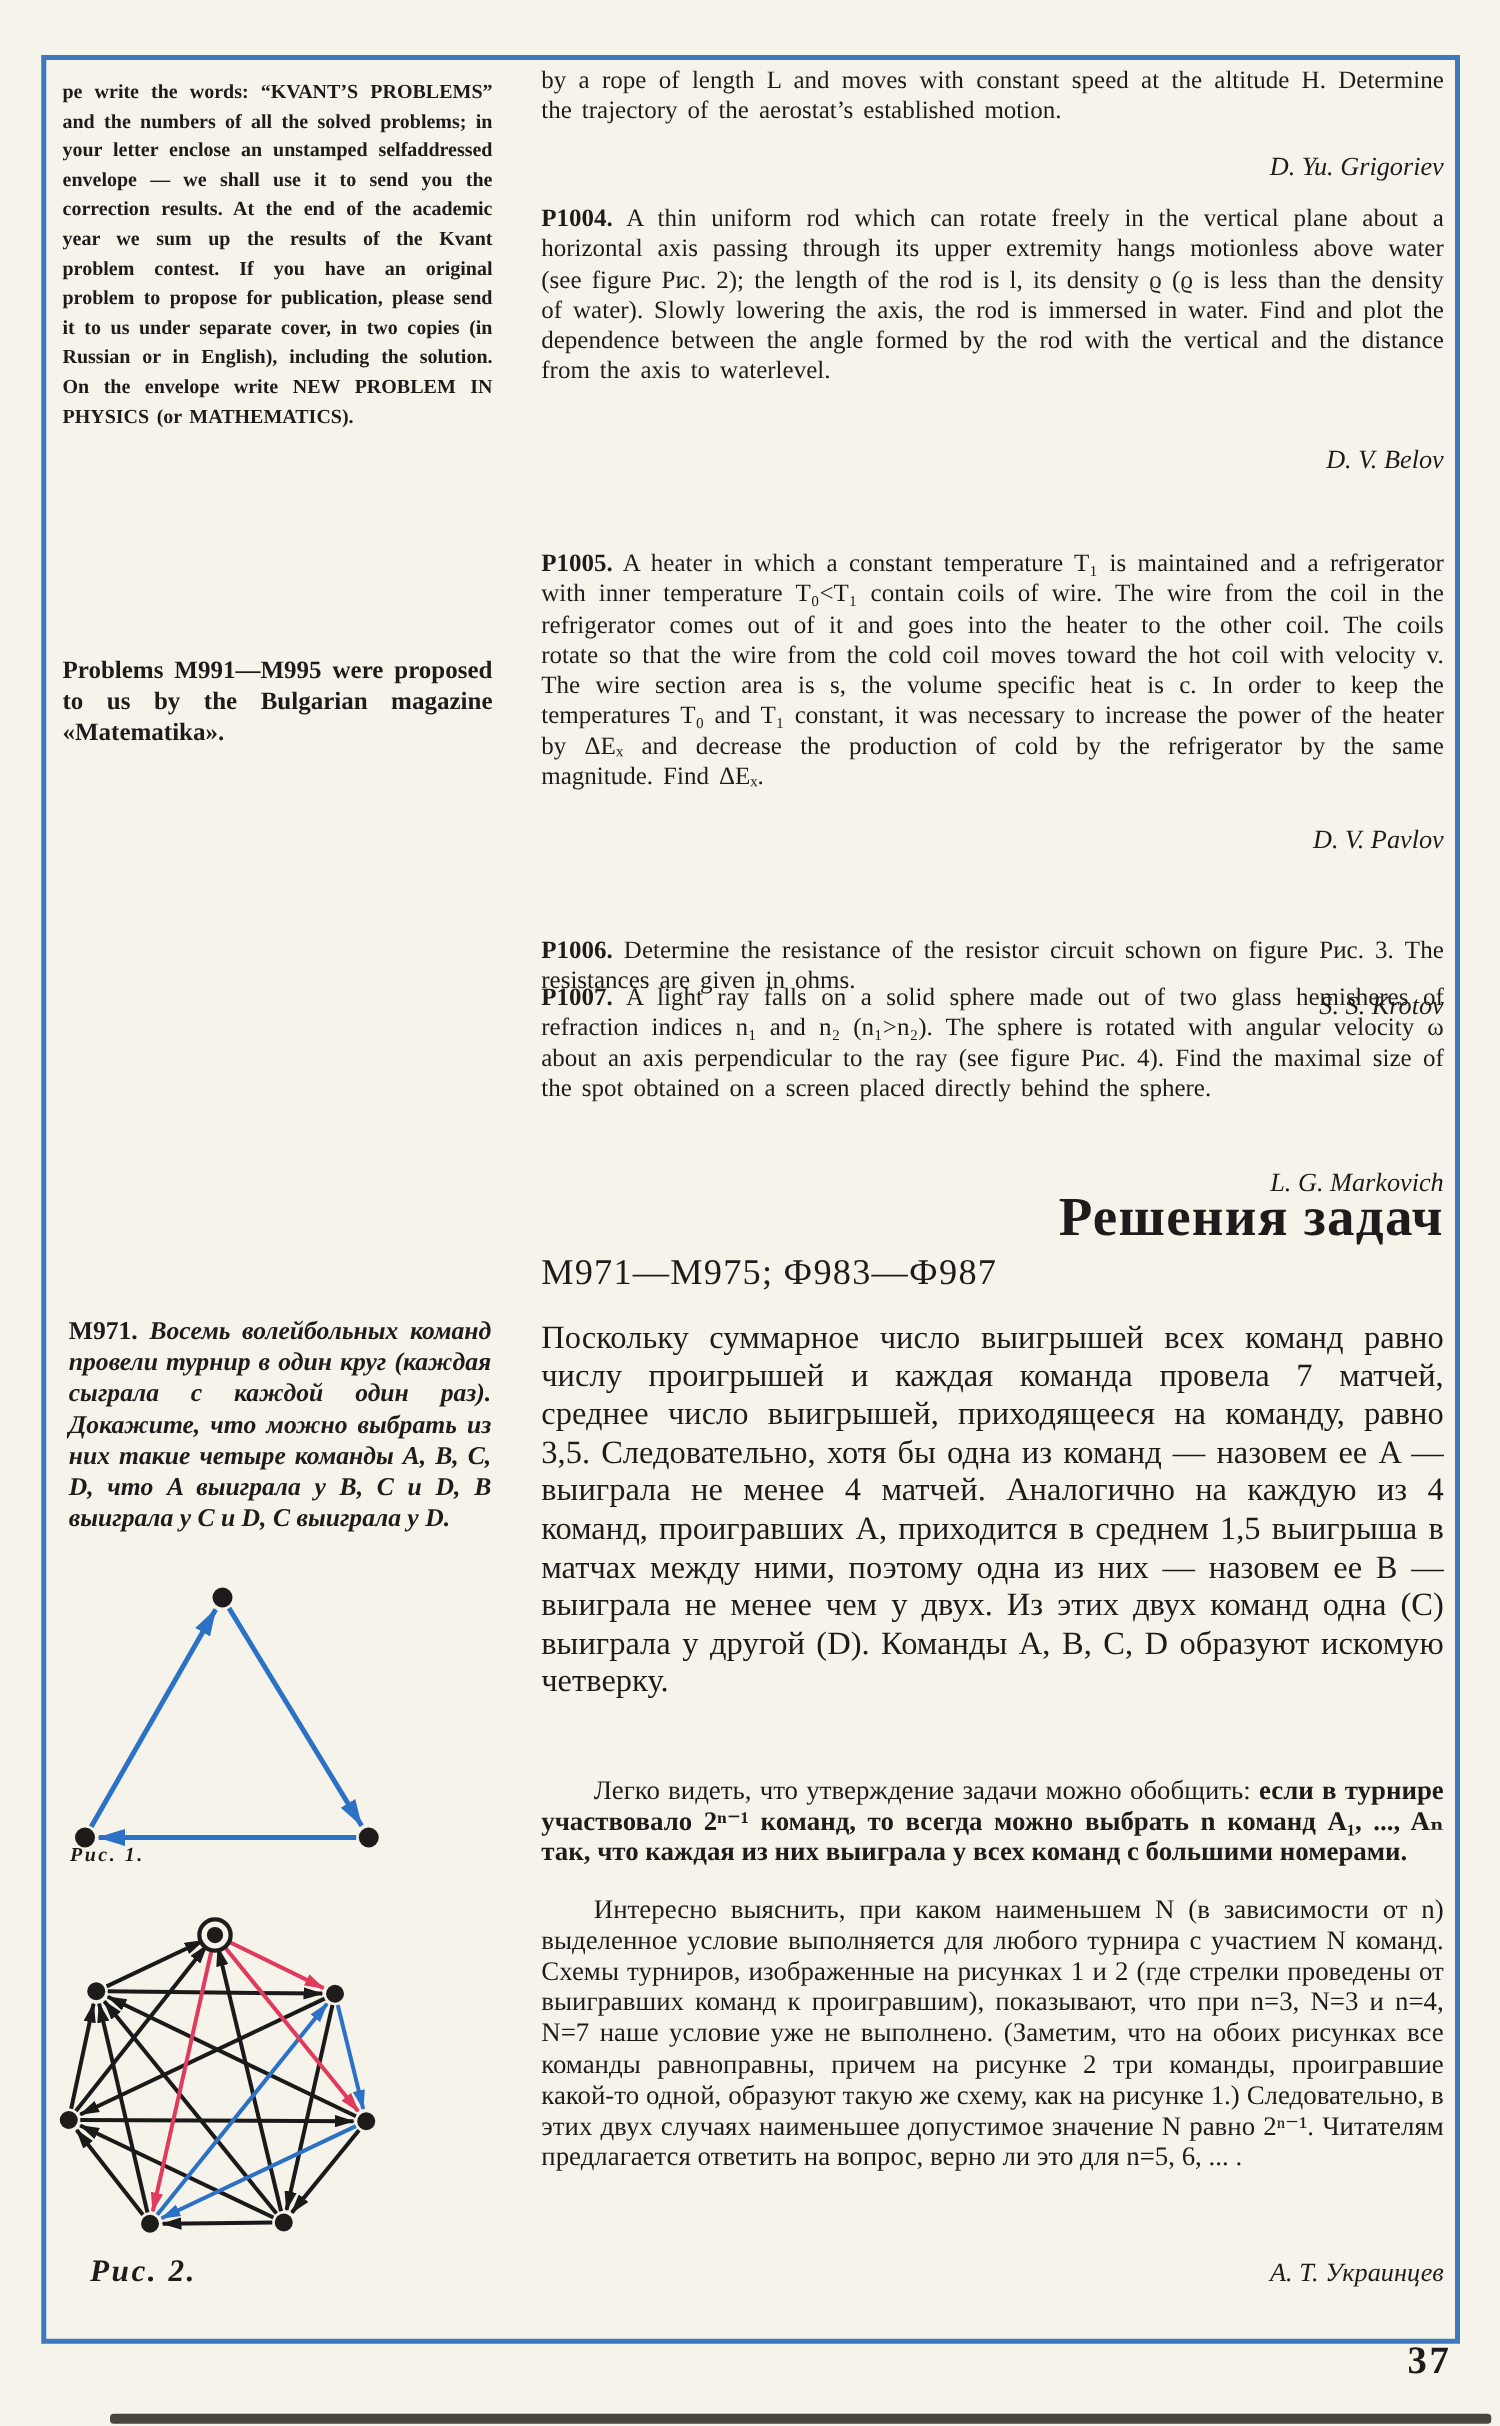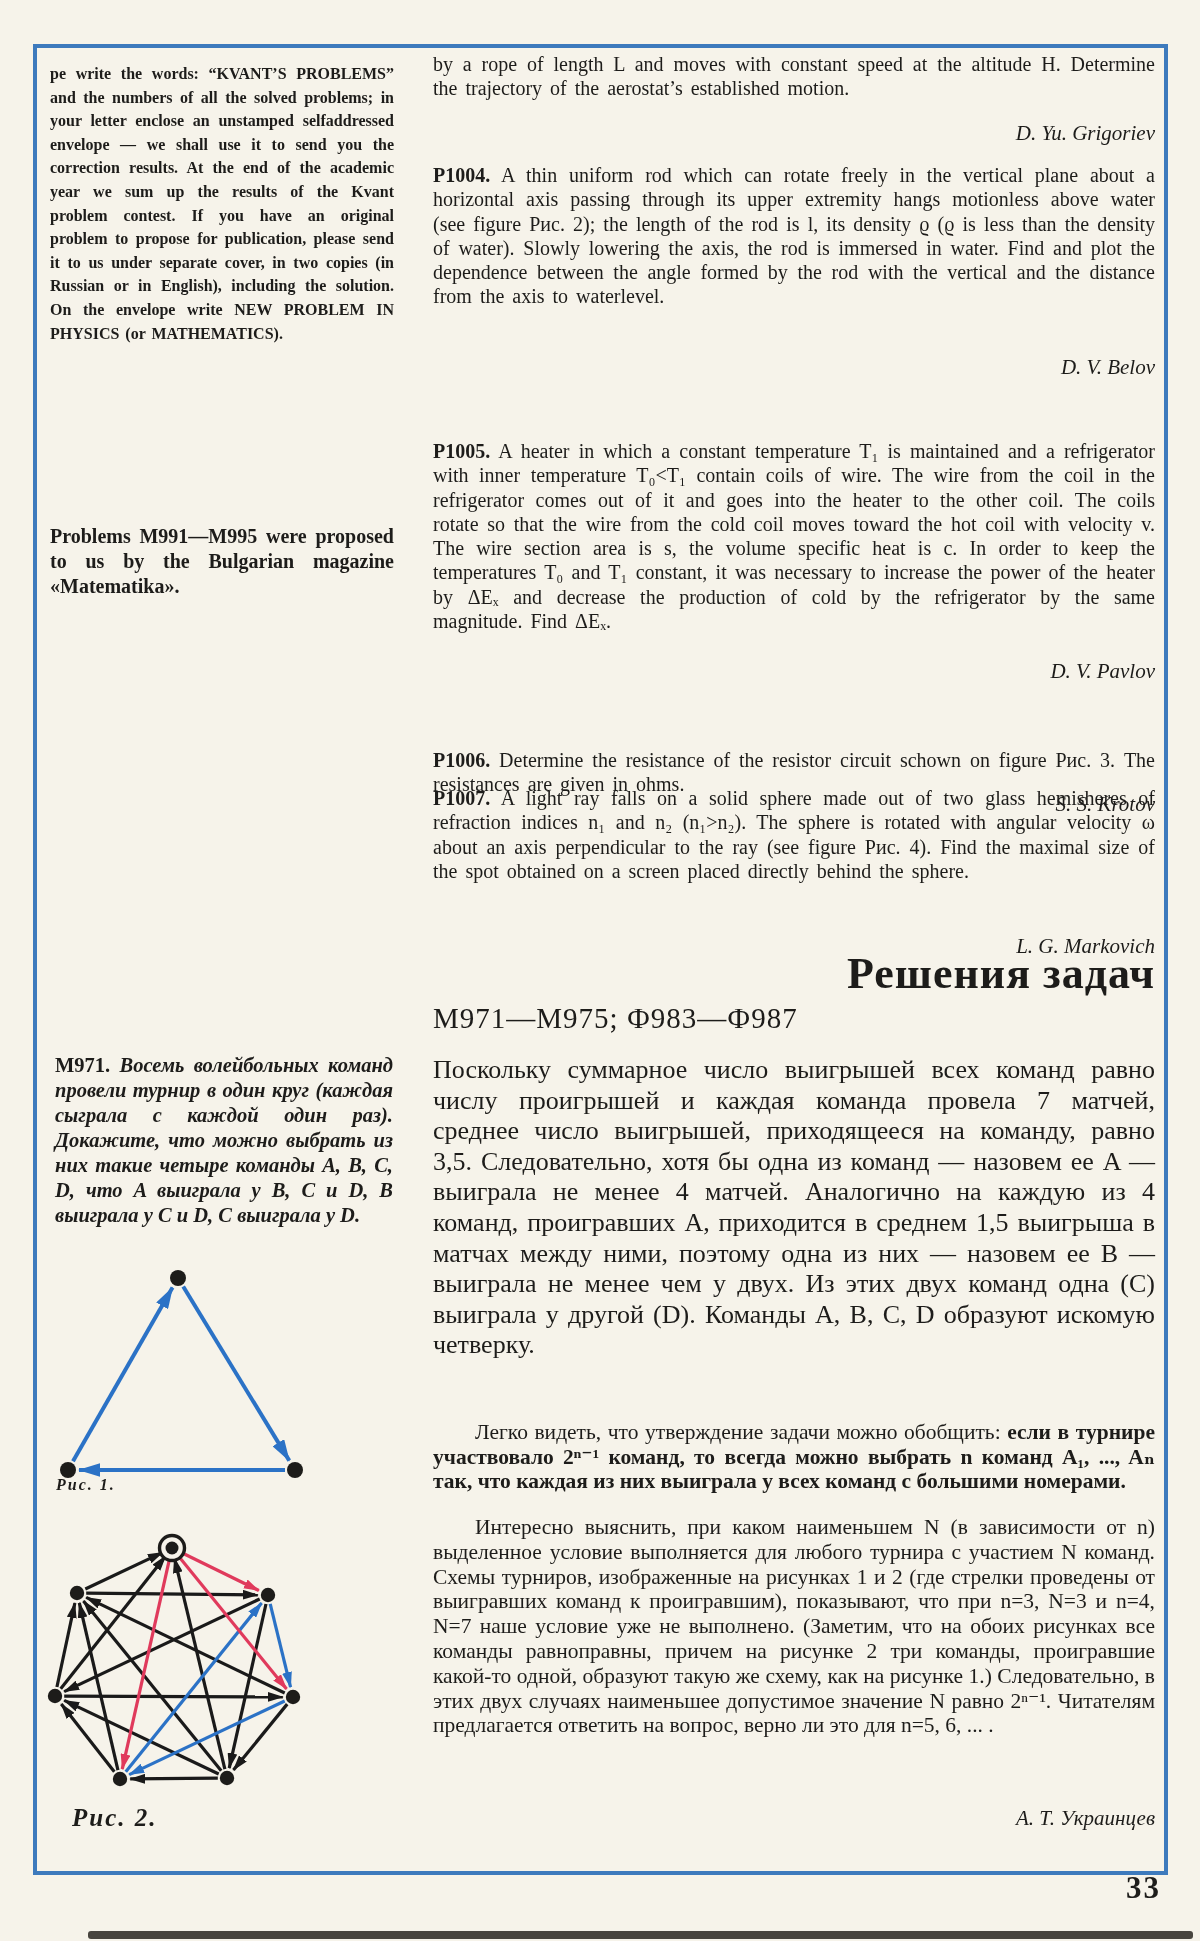--- a/index.html
+++ b/index.html
@@ -154,14 +154,14 @@
 <h1 class="abs rcol heading" style="margin:0">Решения задач</h1>
 <h2 class="abs rcol subheading" style="margin:0">М971—М975; Ф983—Ф987</h2>
 
 <p class="abs rcol just sol1">Поскольку суммарное число выигрышей всех команд равно числу проигрышей и каждая команда провела 7 матчей, среднее число выигрышей, приходящееся на команду, равно 3,5. Следовательно, хотя бы одна из команд — назовем ее A — выиграла не менее 4 матчей. Аналогично на каждую из 4 команд, проигравших A, приходится в среднем 1,5 выигрыша в матчах между ними, поэтому одна из них — назовем ее B — выиграла не менее чем у двух. Из этих двух команд одна (C) выиграла у другой (D). Команды A, B, C, D образуют искомую четверку.</p>
 
 <p class="abs rcol just sol2"><span>Легко видеть, что утверждение задачи можно обобщить:</span> <span class="ital">если в турнире участвовало 2ⁿ⁻¹ команд, то всегда можно выбрать n команд A₁, ..., Aₙ так, что каждая из них выиграла у всех команд с большими номерами.</span></p>
 
 <p class="abs rcol just sol3">Интересно выяснить, при каком наименьшем N (в зависимости от n) выделенное условие выполняется для любого турнира с участием N команд. Схемы турниров, изображенные на рисунках 1 и 2 (где стрелки проведены от выигравших команд к проигравшим), показывают, что при n=3, N=3 и n=4, N=7 наше условие уже не выполнено. (Заметим, что на обоих рисунках все команды равноправны, причем на рисунке 2 три команды, проигравшие какой-то одной, образуют такую же схему, как на рисунке 1.) Следовательно, в этих двух случаях наименьшее допустимое значение N равно 2ⁿ⁻¹. Читателям предлагается ответить на вопрос, верно ли это для n=5, 6, ... .</p>
 <div class="abs rcol author a6">А. Т. Украинцев</div>
 
-<div class="abs pagenum">33</div>
+<div class="abs pagenum">37</div>
 <div class="abs scan-edge"></div>
 
 </body></html>

